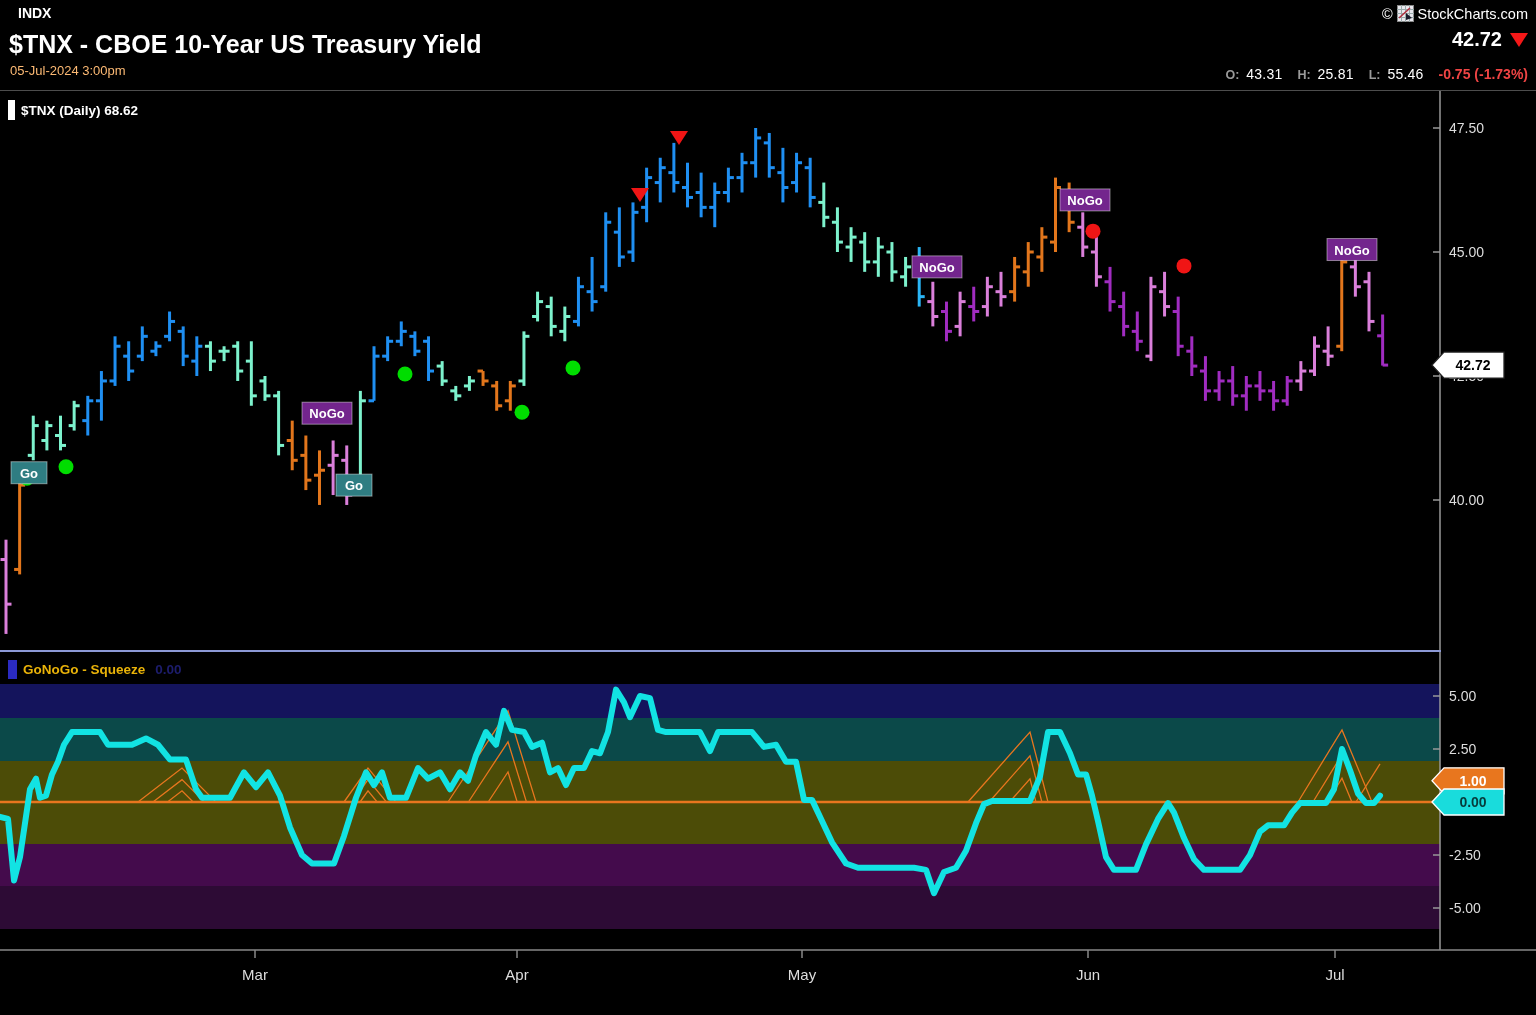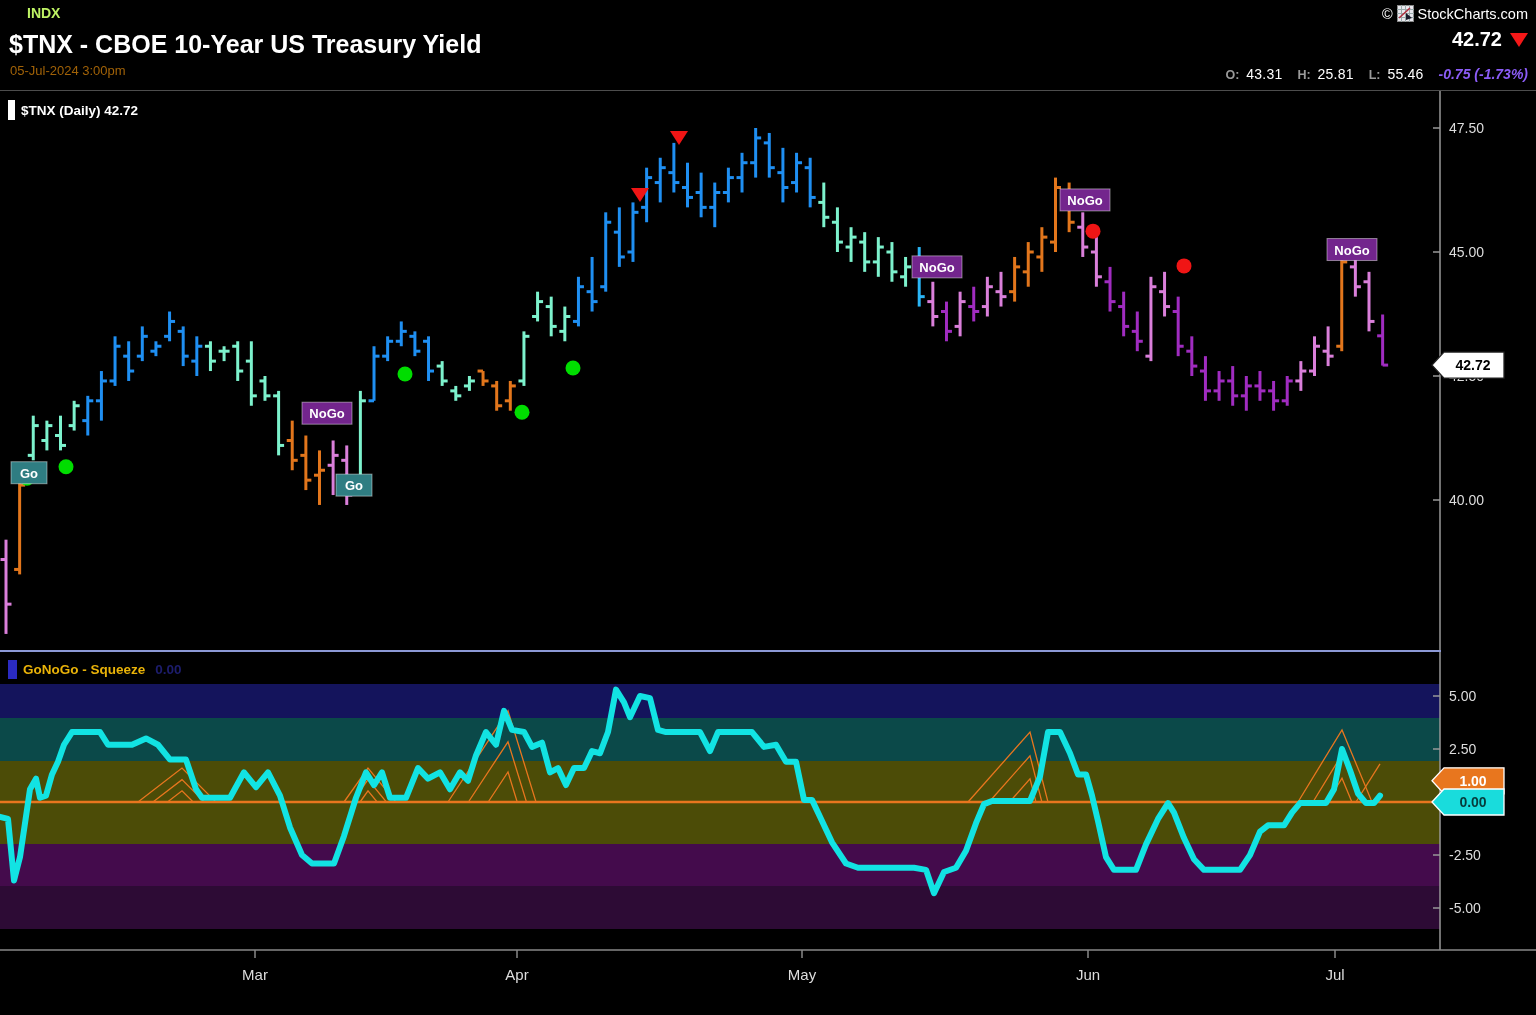--- a/index.html
+++ b/index.html
@@ -1,30 +1,30 @@
 <!DOCTYPE html>
 <html><head>
 <meta charset="utf-8">
 <style>
   html,body{margin:0;padding:0;background:#000;}
   body{width:1536px;height:1015px;position:relative;overflow:hidden;
        font-family:"Liberation Sans",sans-serif;-webkit-font-smoothing:antialiased;}
   .abs{position:absolute;}
   #header{position:absolute;left:0;top:0;width:1536px;height:91px;}
-  .sym-type{position:absolute;left:27px;top:5px;font-size:14px;font-weight:bold;color:#bef264;}
+  .sym-type{position:absolute;left:18px;top:5px;font-size:14px;font-weight:bold;color:#ffffff;}
   .title{position:absolute;left:9px;top:30px;font-size:25px;font-weight:bold;color:#fff;}
-  .datetime{position:absolute;left:10px;top:63px;font-size:13px;color:#a16207;}
+  .datetime{position:absolute;left:10px;top:63px;font-size:13px;color:#fdba74;}
   .brand{position:absolute;right:8px;top:5px;font-size:14.5px;color:#fff;display:flex;align-items:center;gap:4px;}
   .lastrow{position:absolute;right:8px;top:28px;display:flex;align-items:center;gap:8px;}
   .lastprice{font-size:20px;font-weight:bold;color:#fff;}
   .dn-arrow{width:0;height:0;border-left:9px solid transparent;border-right:9px solid transparent;border-top:14px solid #f51818;}
   .ohlrow{position:absolute;right:8px;top:66px;display:flex;align-items:baseline;gap:7px;font-size:14px;}
   .ohl-k{color:#9a9a9a;font-size:12.5px;font-weight:bold;}
   .ohl-v{color:#fff;font-weight:normal;letter-spacing:.2px;margin-right:8px;}
-  .chg{color:#8b5cf6;font-weight:bold;font-style:italic;}
+  .chg{color:#ef4444;font-weight:bold;}
   .hdr-line{position:absolute;left:0;top:90px;width:1536px;height:1px;background:#4d4d4d;}
   .legend-main{position:absolute;left:8px;top:100px;display:flex;align-items:center;gap:6px;}
   .chip-w{width:7px;height:20px;background:#fff;}
   .legend-main span{color:#fff;font-size:13.5px;font-weight:bold;}
   .sep-line{position:absolute;left:0;top:650px;width:1441px;height:2px;background:#8c99d6;}
   .legend-squeeze{position:absolute;left:8px;top:660px;display:flex;align-items:center;gap:6px;}
   .chip-b{width:9px;height:19px;background:#2b2bc2;}
   .legend-squeeze .lbl{color:#eab308;font-size:13.5px;font-weight:bold;}
   .legend-squeeze .val{color:#1d1d6e;font-size:13.5px;font-weight:bold;margin-left:4px;}
   svg text{font-family:"Liberation Sans",sans-serif;}
@@ -651,21 +651,21 @@
     <polygon points="1432,780.8 1444,767.8 1504,767.8 1504,793.8 1444,793.8" fill="#e8761e" stroke="#fff" stroke-width="1.3"></polygon>
     <text x="1473" y="785.8" text-anchor="middle" fill="#ffffff" font-size="14px" font-weight="bold">1.00</text>
     <polygon points="1432,802 1444,789 1504,789 1504,815 1444,815" fill="#19dcdc" stroke="#fff" stroke-width="1.3"></polygon>
     <text x="1473" y="807" text-anchor="middle" fill="#073b3b" font-size="14px" font-weight="bold">0.00</text>
     <polygon points="1432,365.0880000000001 1444,352.0880000000001 1504,352.0880000000001 1504,378.0880000000001 1444,378.0880000000001" fill="#ffffff" stroke="#222" stroke-width="1.3"></polygon>
     <text x="1473" y="370.0880000000001" text-anchor="middle" fill="#000000" font-size="14px" font-weight="bold">42.72</text>
   </svg>
 
 <div class="legend-main">
   <div class="chip-w"></div>
-  <span>$TNX (Daily) 42.72</span>
+  <span>$TNX (Daily) 68.62</span>
 </div>
 
 <div class="sep-line"></div>
 
 <div class="legend-squeeze">
   <div class="chip-b"></div>
   <span class="lbl">GoNoGo - Squeeze</span>
   <span class="val">0.00</span>
 </div>
 

